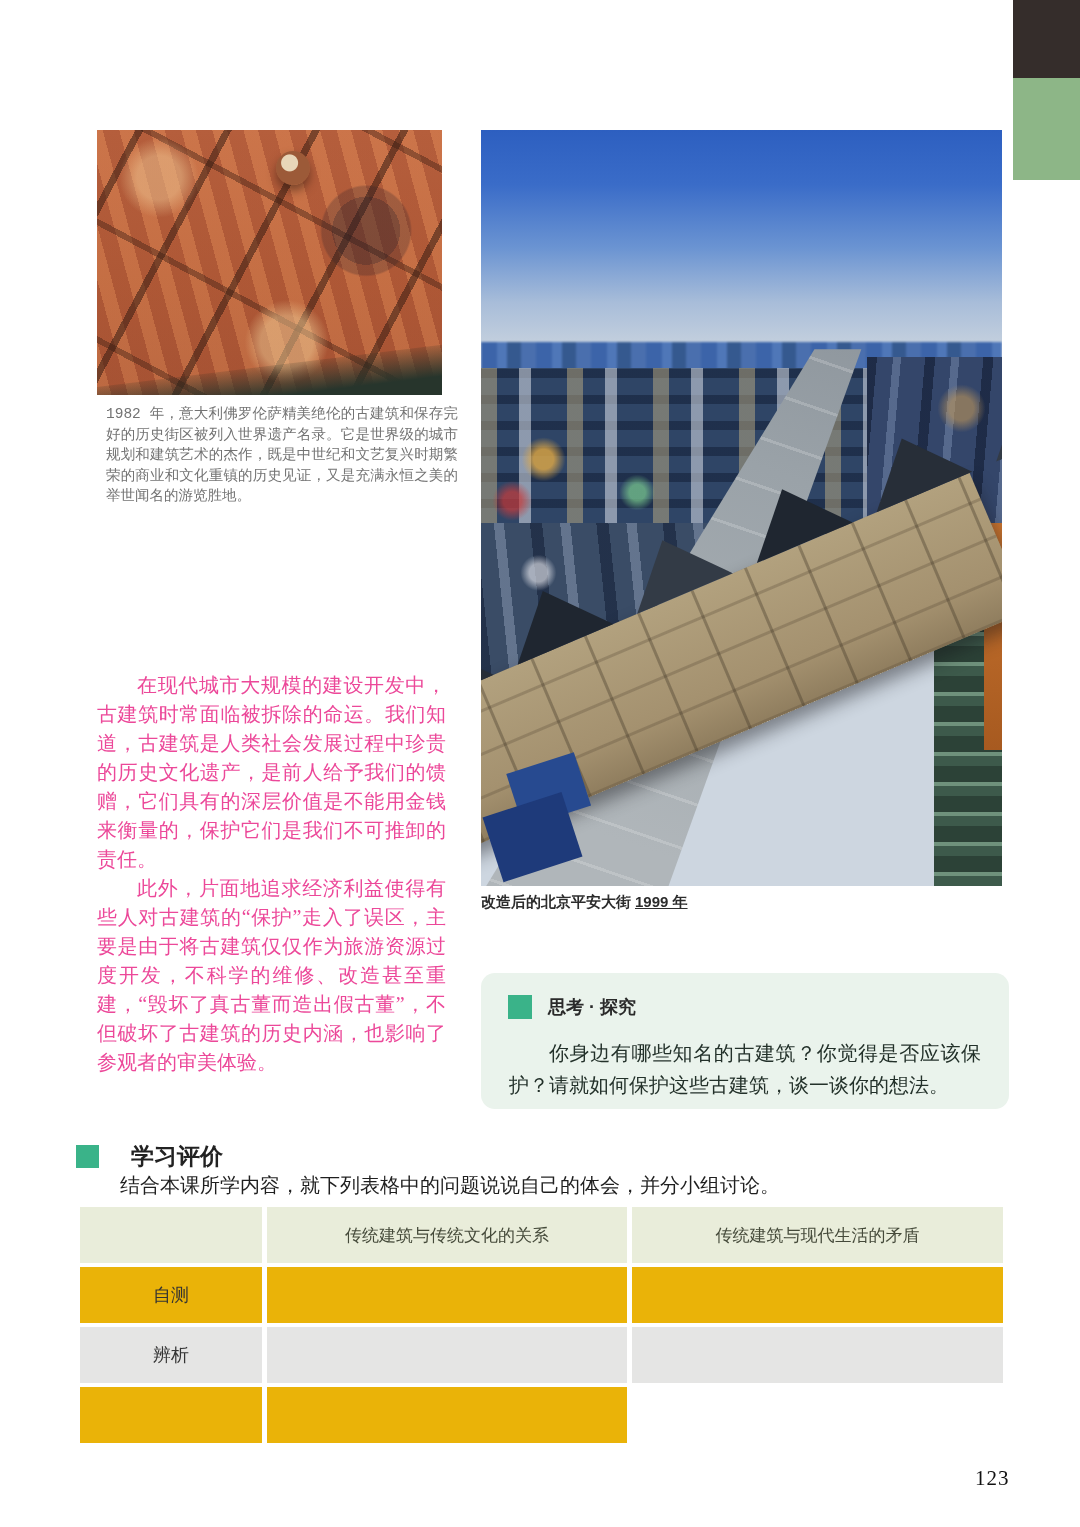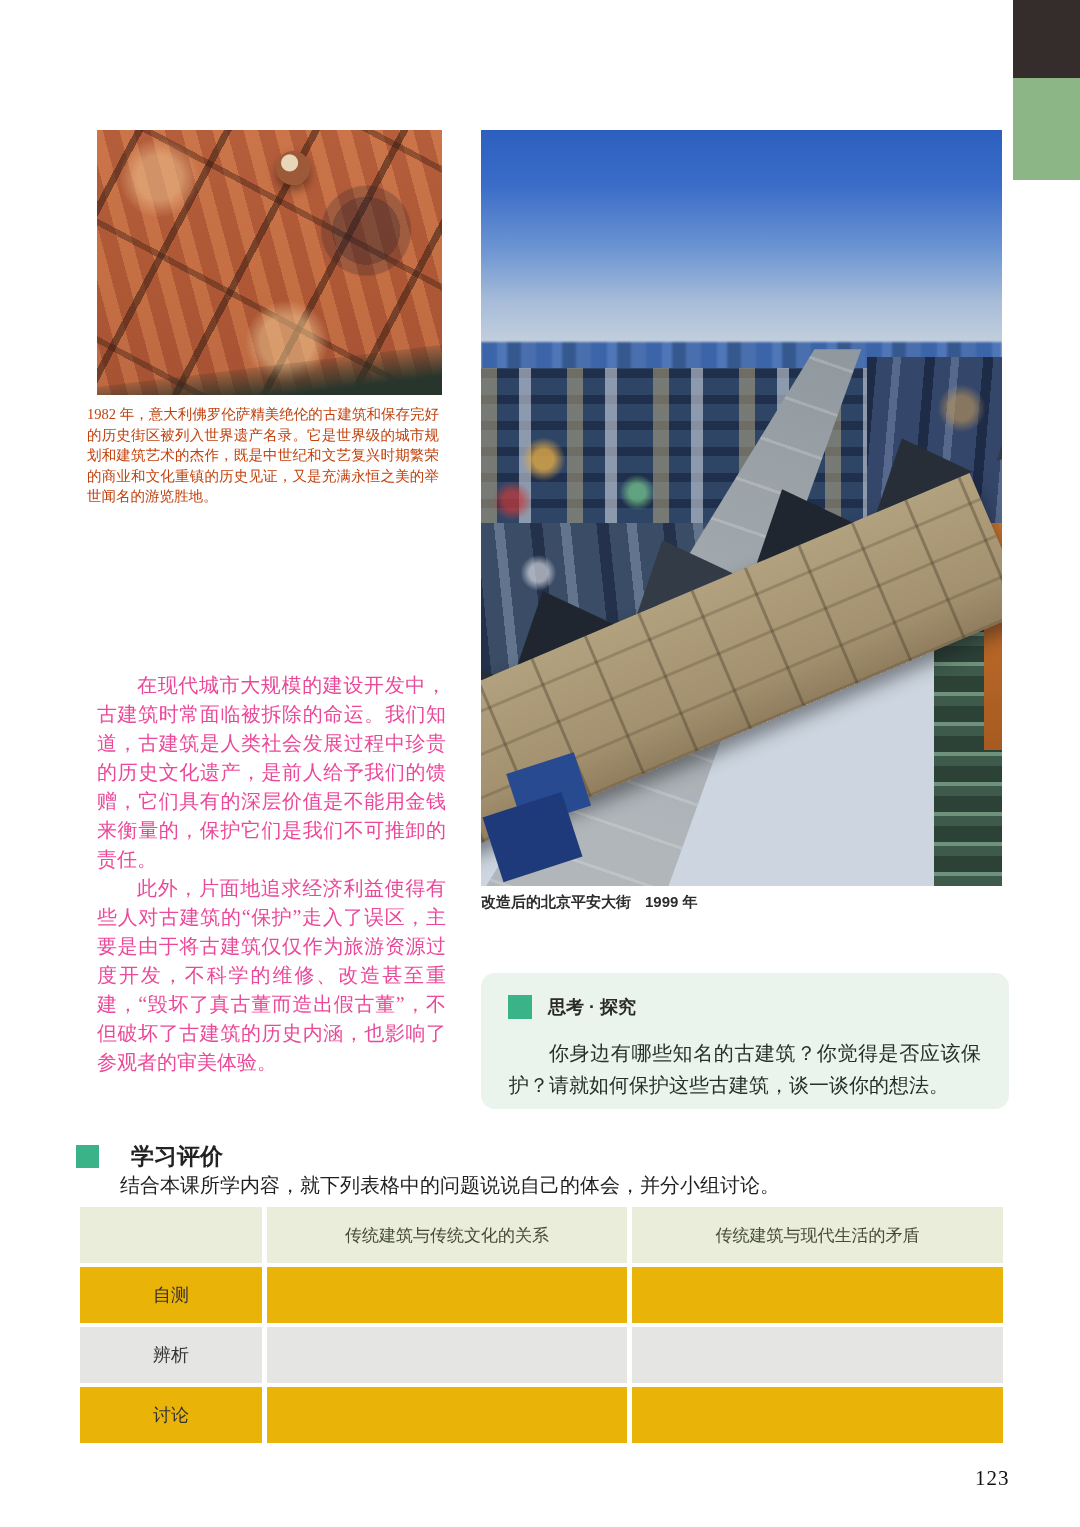--- a/index.html
+++ b/index.html
@@ -41,31 +41,31 @@
     background: linear-gradient(to bottom, rgba(30,40,30,0.15), #27352c 60%);
     transform: rotate(-7deg);
   }
   .photo-florence .dome {
     position: absolute; left: 52%; top: 8%; width: 34px; height: 34px; border-radius: 50%;
     background: radial-gradient(circle at 40% 35%, #e8d6b8 0 8px, #9c5a38 9px 100%);
     box-shadow: 0 6px 10px rgba(50,25,15,0.5);
   }
   
   .caption-florence {
-    position: absolute; left: 87px; top: 404px; width: 352px;
-    font-family: Liberation Serif, serif;
-    font-size: 14.5px; line-height: 20.6px; color: #c2410c;
+    position: absolute; left: 106px; top: 404px; width: 352px;
+    font-family: Liberation Mono, monospace;
+    font-size: 14.5px; line-height: 20.6px; color: #737373;
     text-align: justify;
   }
   .caption-beijing {
     position: absolute; left: 481px; top: 893px; width: 521px;
     font-family: "Liberation Sans", sans-serif;
     font-weight: bold; font-size: 15px; color: #2c2c2c;
   }
-  .caption-beijing .year { font-weight: bold; margin-left: 14px; }
+  .caption-beijing .year { font-weight: bold; margin-left: 4px; text-decoration: underline; }
   
   .photo-beijing {
     position: absolute; left: 481px; top: 130px; width: 521px; height: 756px;
     overflow: hidden; background: #cdd6e0;
   }
   .bj-sky {
     position: absolute; left: 0; top: 0; width: 100%; height: 30%;
     background: linear-gradient(to bottom, #2d5fc0 0%, #3a6cc8 24%, #6b94d2 52%, #a8bdd9 76%, #ccd5df 100%);
   }
   .bj-skyline {
@@ -273,20 +273,19 @@
     <div class="cell head">传统建筑与现代生活的矛盾</div>
 
     <div class="cell r-light rowlabel">自测</div>
     <div class="cell r-light"></div>
     <div class="cell r-light"></div>
 
     <div class="cell r-dark rowlabel">辨析</div>
     <div class="cell r-dark"></div>
     <div class="cell r-dark"></div>
 
-    <div class="cell r-light rowlabel">讨论</div>
     <div class="cell r-light"></div>
     <div class="cell r-light"></div>
   </div>
 
   <div class="page-number">123</div>
 
 </div>
 
 </body></html>

